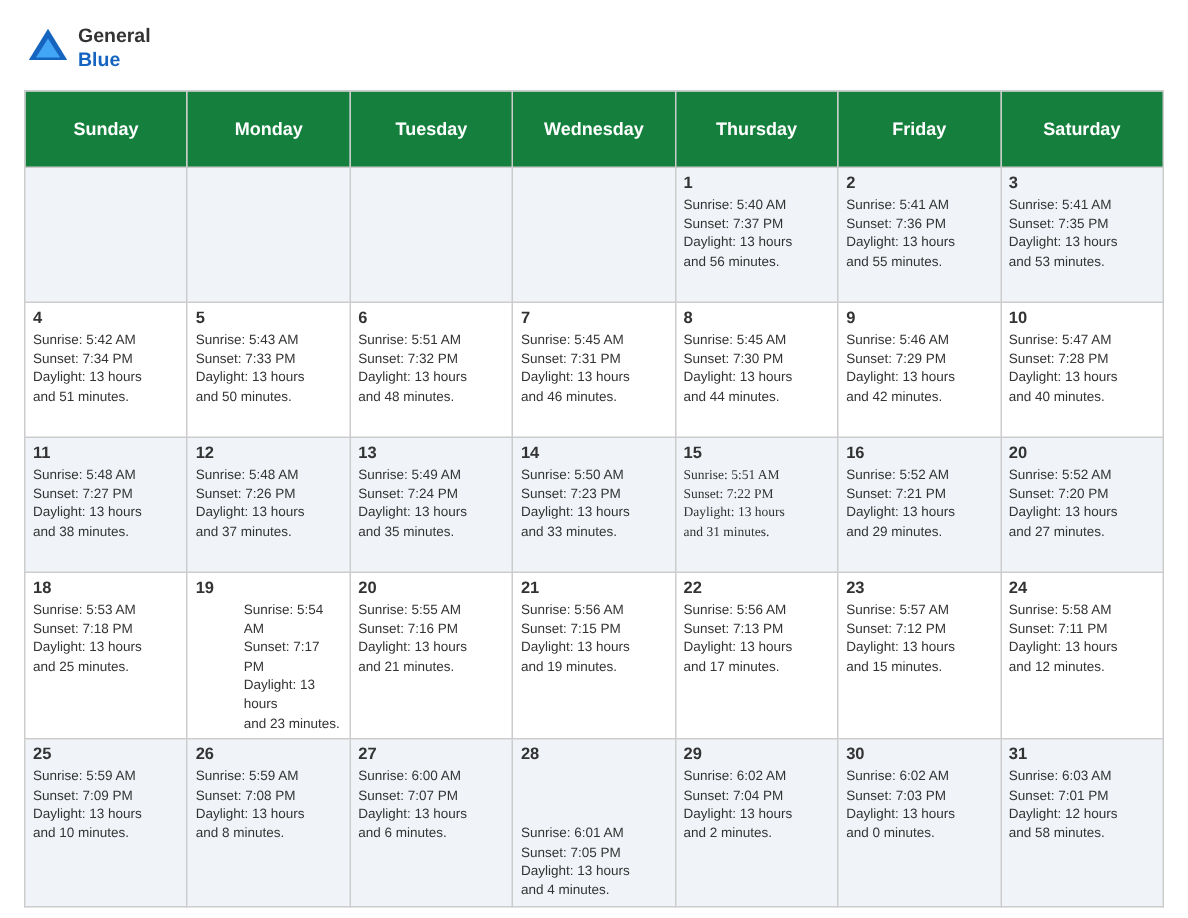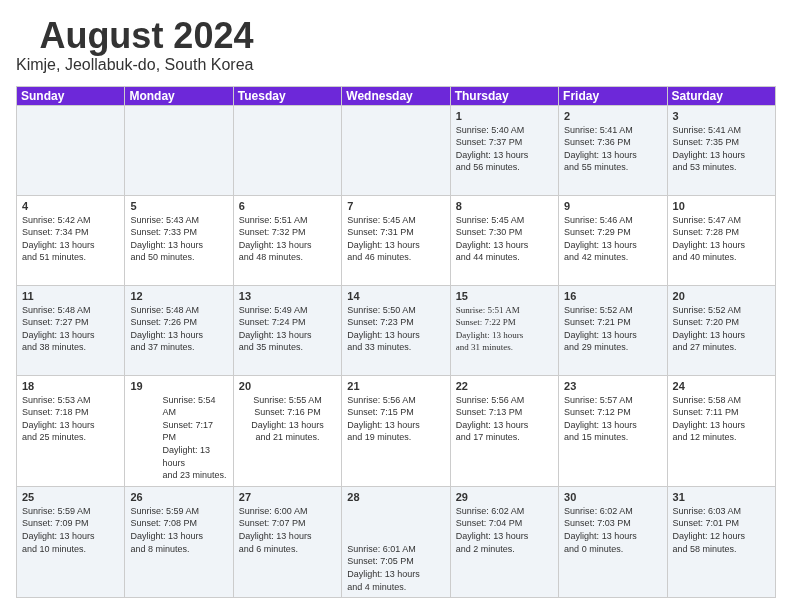--- a/index.html
+++ b/index.html
@@ -46,26 +46,26 @@
     .calendar-subtitle {
       font-size: 16px;
       color: #333;
     }
     table {
       width: 100%;
       border-collapse: collapse;
       table-layout: fixed;
     }
     th {
-      background-color: #6d28d9;
+      background-color: #15803d;
       color: #fff;
-      text-align: left;
+      text-align: center;
       font-size: 12px;
       font-weight: bold;
-      padding: 2px 4px;
+      padding: 18px 4px;
       border: 1px solid #ccc;
     }
     td {
       border: 1px solid #ccc;
       vertical-align: top;
       padding: 4px 5px;
       height: 90px;
       font-size: 9.5px;
       color: #333;
       background: #fff;
@@ -97,23 +97,29 @@
       background: #fff !important;
     }
     tr:nth-child(odd) td.empty-cell {
       background: #f0f4f8 !important;
     }
   </style>
 </head>
 <body>
 
 <div class="header-section">
-  <div class="title-section">
-    <div class="calendar-title">August 2024</div>
-    <div class="calendar-subtitle">Kimje, Jeollabuk-do, South Korea</div>
+  <div class="logo">
+    <svg class="logo-icon" viewBox="0 0 40 40">
+      <polygon points="20,4 36,30 4,30" fill="#1565c0"></polygon>
+      <polygon points="20,12 30,28 10,28" fill="#42a5f5"></polygon>
+    </svg>
+    <div class="logo-text">
+      <span class="logo-general">General</span>
+      <span class="logo-blue">Blue</span>
+    </div>
   </div>
 </div>
 
 <table>
   <thead>
     <tr>
       <th>Sunday</th>
       <th>Monday</th>
       <th>Tuesday</th>
       <th>Wednesday</th>
@@ -262,21 +268,21 @@
         </td>
         <td>
           <span class="day-num">19</span>
           <div class="day-info" style="white-space: pre-line; margin-left: 32px;">Sunrise: 5:54 AM
 Sunset: 7:17 PM
 Daylight: 13 hours
 and 23 minutes.</div>
         </td>
         <td>
           <span class="day-num">20</span>
-          <div class="day-info" style="white-space: pre-line; text-align: center;">Sunrise: 5:55 AM
+          <div class="day-info" style="white-space: pre-line;">Sunrise: 5:55 AM
 Sunset: 7:16 PM
 Daylight: 13 hours
 and 21 minutes.</div>
         </td>
         <td>
           <span class="day-num">21</span>
           <div class="day-info" style="white-space: pre-line;">Sunrise: 5:56 AM
 Sunset: 7:15 PM
 Daylight: 13 hours
 and 19 minutes.</div>

